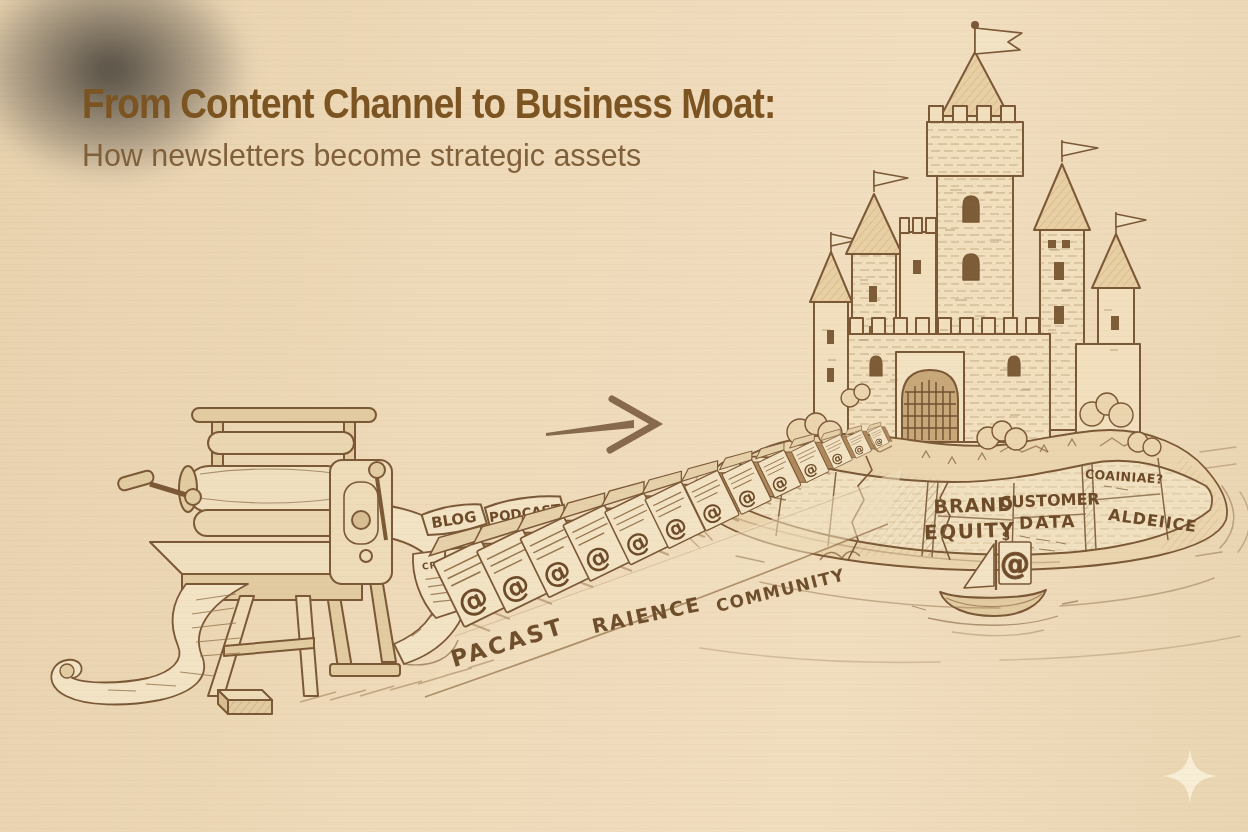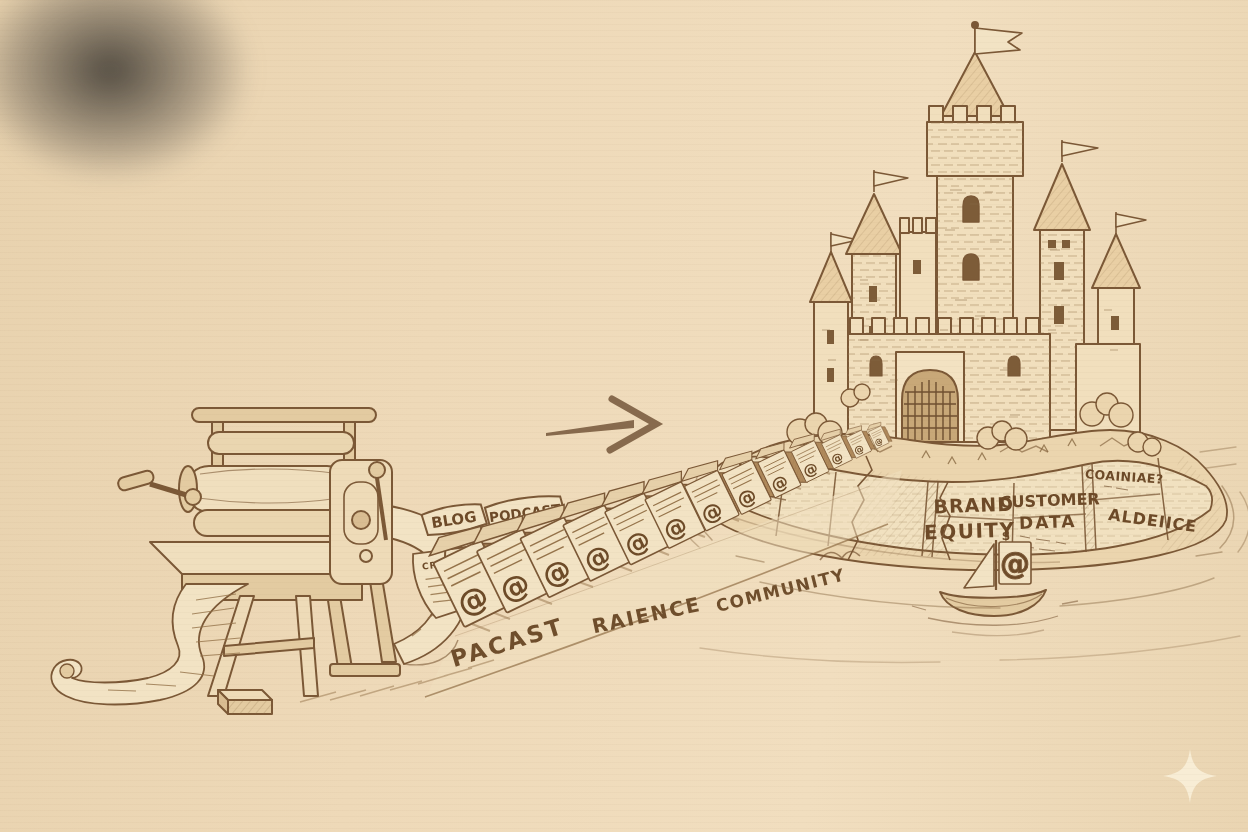--- a/index.html
+++ b/index.html
@@ -23,20 +23,24 @@
   .at{font-weight:bold;fill:#6d4b28;font-size:30px}
   .ban{font-weight:bold;fill:#6d4a28}
   .mast{font-weight:bold;fill:#6d4a28;font-size:9px;letter-spacing:1px}
 </style>
 </head>
 <body>
 
 <div class="stage">
   <div class="vignette"></div>
 
+  <div class="header">
+    <h1>From Content Channel to Business Moat:</h1>
+    <h2>How newsletters become strategic assets</h2>
+  </div>
 
   <svg class="art" width="1248" height="832" viewBox="0 0 1248 832">
     <defs>
       <pattern id="hatchP" width="6" height="6" patternTransform="rotate(40)" patternUnits="userSpaceOnUse">
         <line x1="0" y1="0" x2="0" y2="6" stroke="#8a6a44" stroke-width="1.1"></line>
       </pattern>
       <pattern id="stoneP" width="26" height="14" patternUnits="userSpaceOnUse">
         <path d="M2,4 h9 M15,4 h8 M8,11 h9 M0,11 h4 M21,11 h5" fill="none" stroke="#9b7b52" stroke-width="1"></path>
       </pattern>
       <g id="cardShape">

